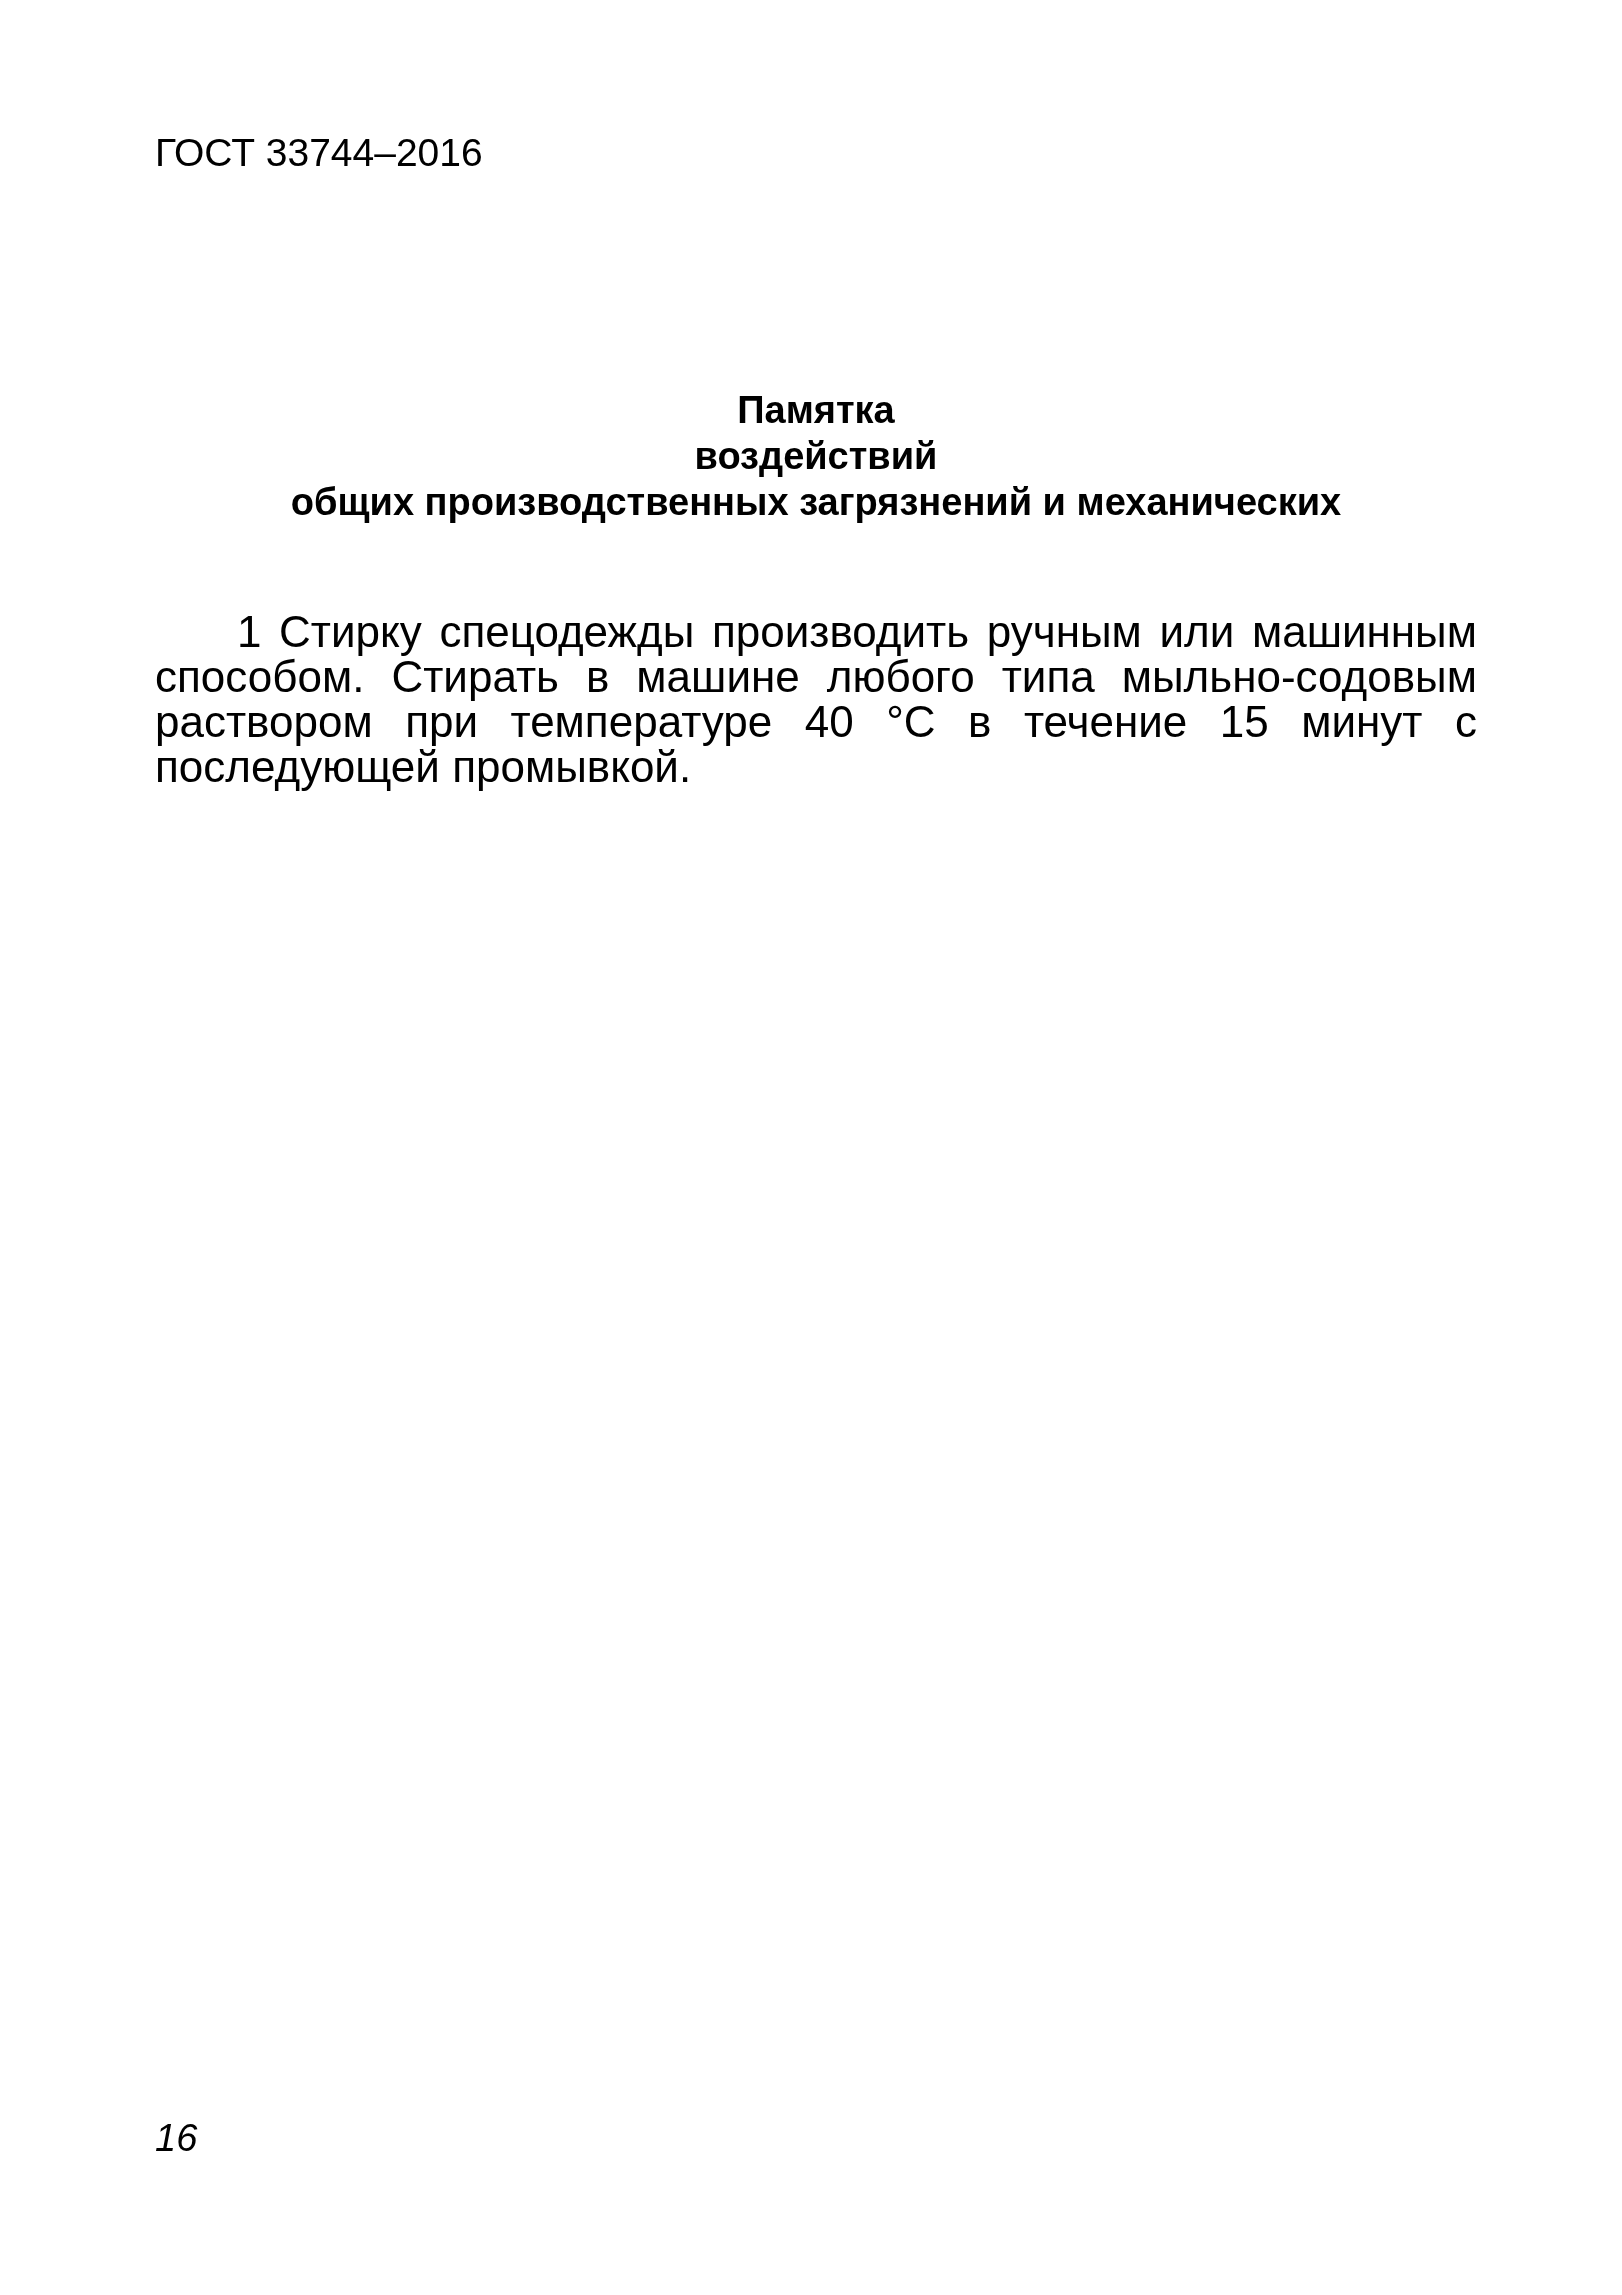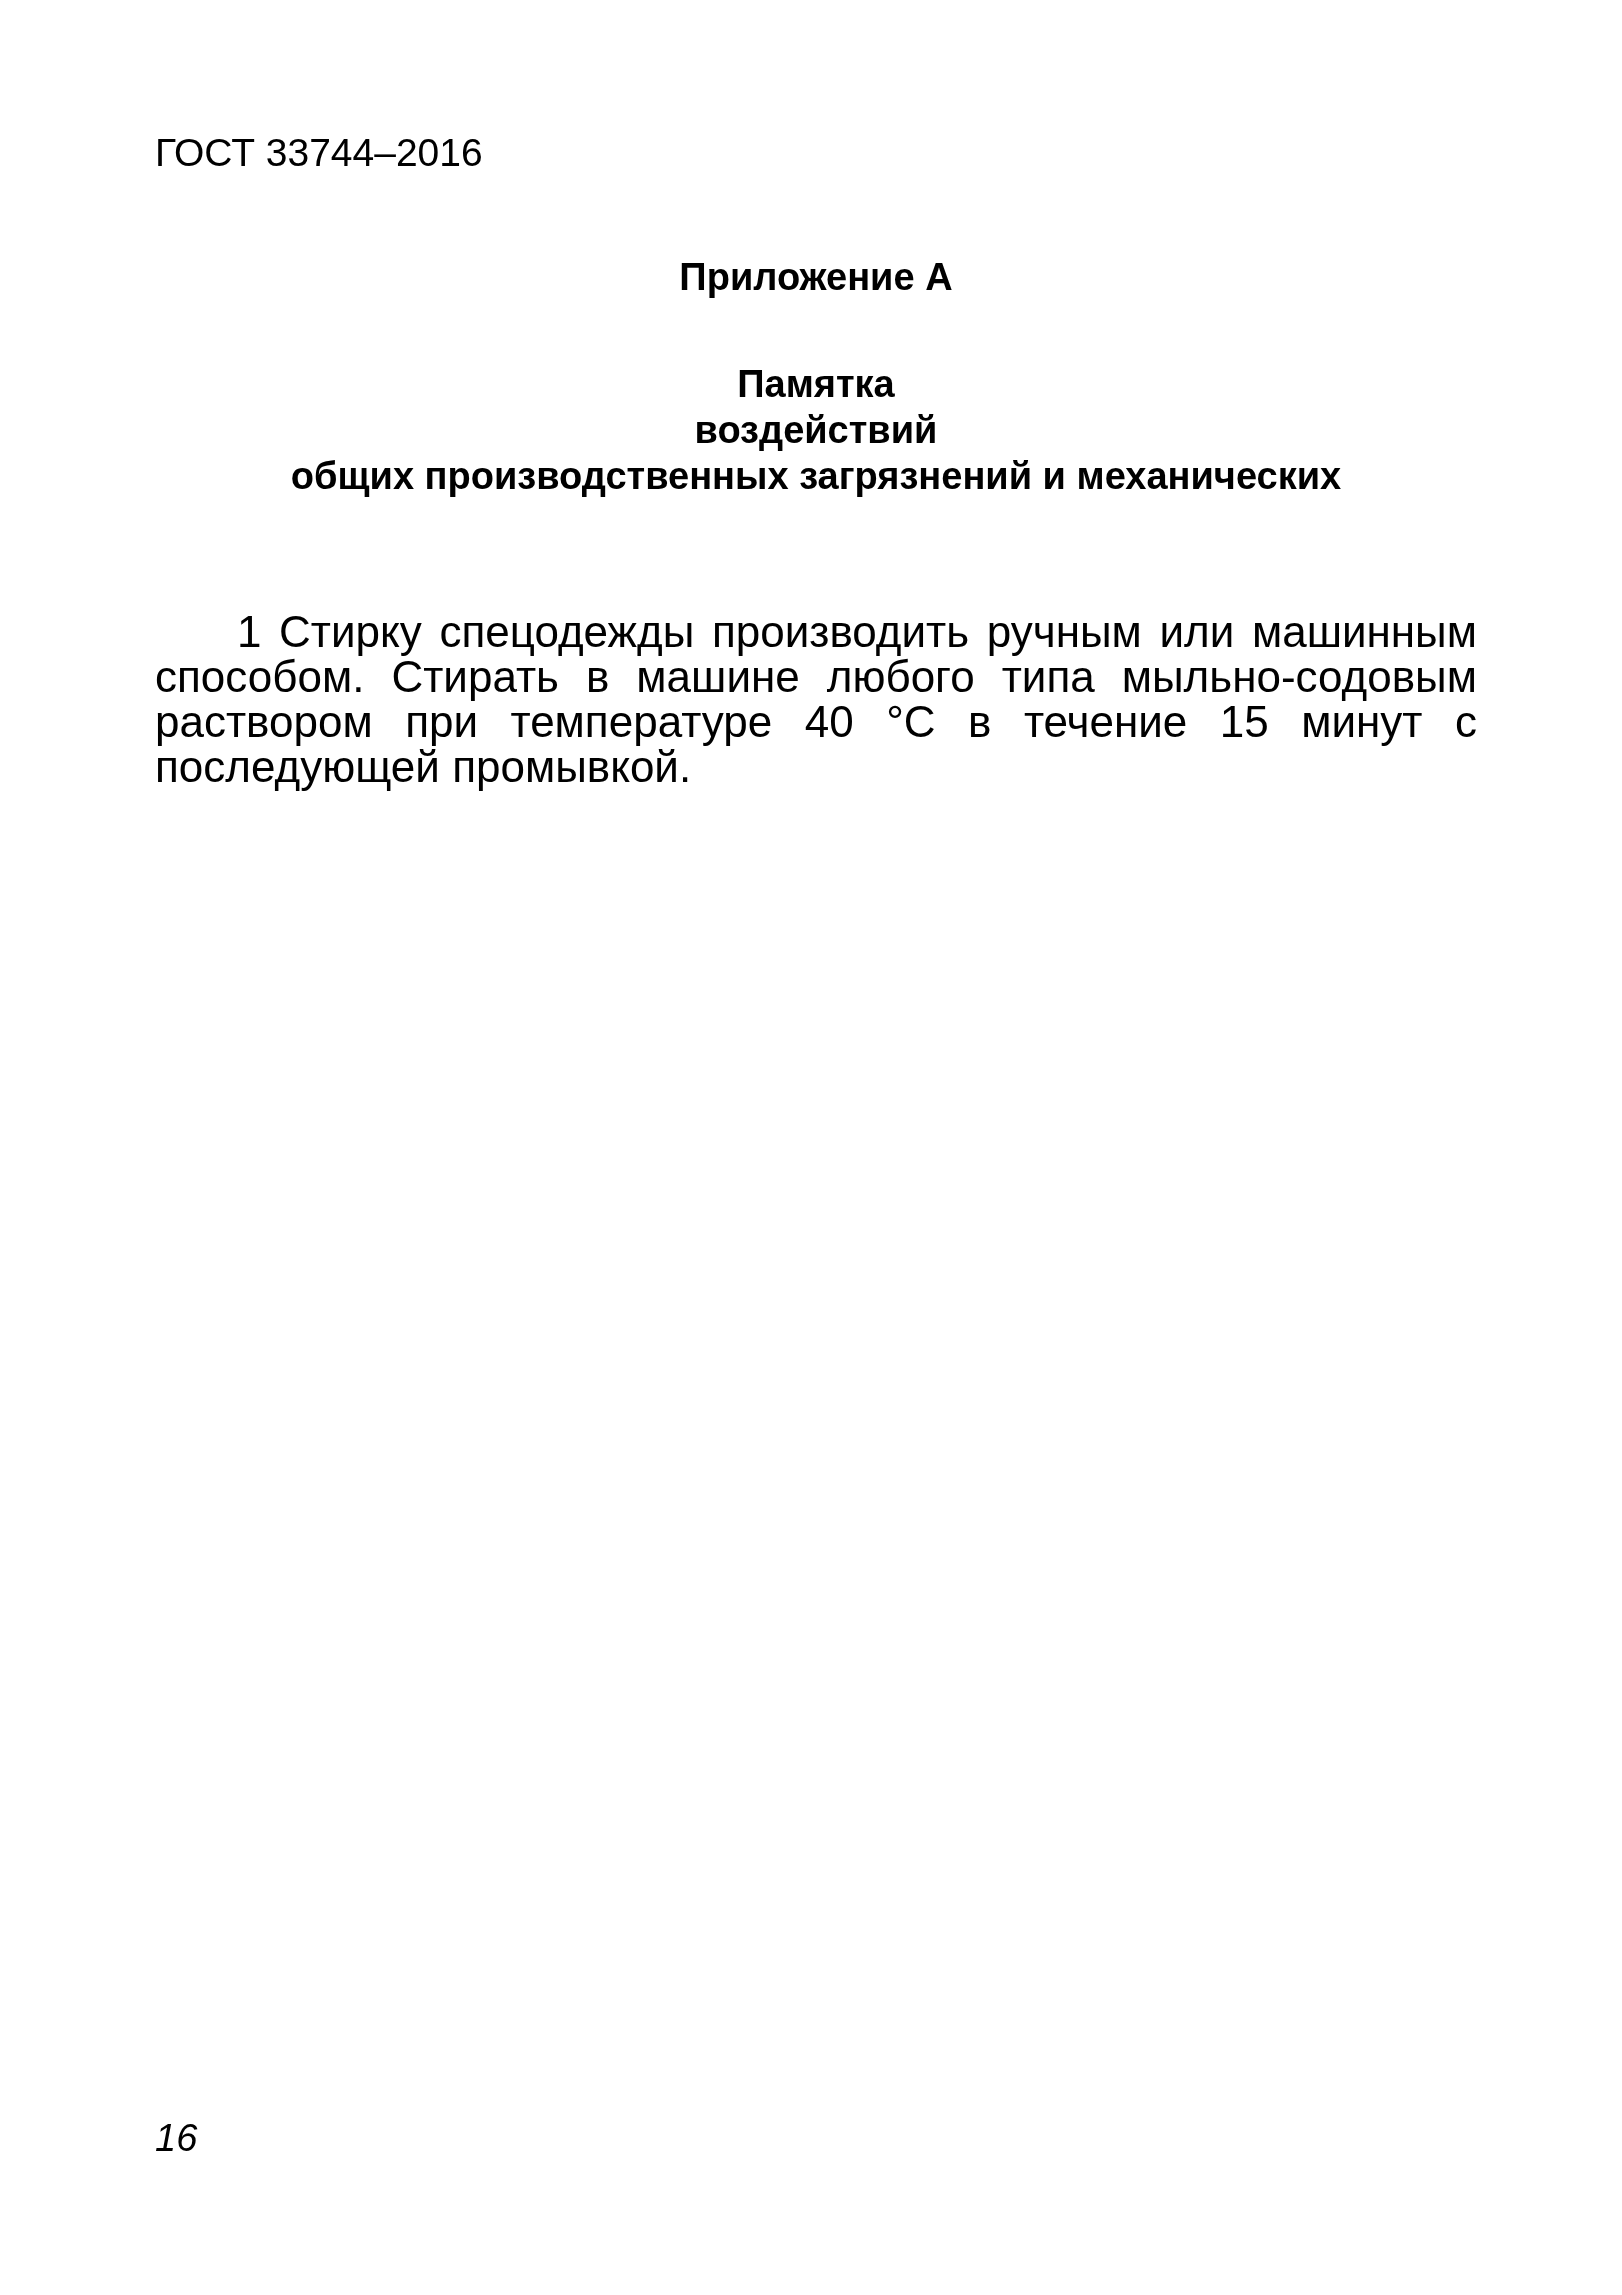--- a/index.html
+++ b/index.html
@@ -1,32 +1,31 @@
 <!DOCTYPE html>
 <html style="font-size:10.5px"><head>
   <meta charset="utf-8">
   <style>
     html, body { margin: 0; padding: 0; background: #ffffff; }
     body { width: 1623px; height: 2295px; position: relative; overflow: hidden;
            font-family: "Liberation Sans", sans-serif; color: #000; }
     .page-header { position: absolute; left: 155px; top: 131px; font-size: 39px; font-weight: normal; letter-spacing: 0px; }
     .heading-block { position: absolute; left: 155px; width: 1322px; text-align: center; font-weight: bold; font-size: 38px; line-height: 46px; }
     .annex { top: 254px; }
-    .title { top: 361px; }
+    .title { top: 387px; }
     .body { position: absolute; left: 155px; top: 609px; width: 1322px; font-size: 44px; line-height: 45px; }
     .body p { margin: 0; text-align: justify; text-indent: 82px; }
     .page-number { position: absolute; left: 155px; top: 2117px; font-size: 38px; font-style: italic; }
   </style>
 </head>
 <body>
 
 <div class="page-header">ГОСТ 33744–2016</div>
 
 <div class="heading-block annex">
-  <div>Приложение А</div>
 </div>
 
 <div class="heading-block title">
   <div>Памятка</div>
   <div>воздействий</div>
   <div>общих производственных загрязнений и механических</div>
 </div>
 
 <div class="body">
   <p>1 Стирку спецодежды производить ручным или машинным способом. Стирать в машине любого типа мыльно-содовым раствором при температуре 40 °С в течение 15 минут с последующей промывкой.</p>

